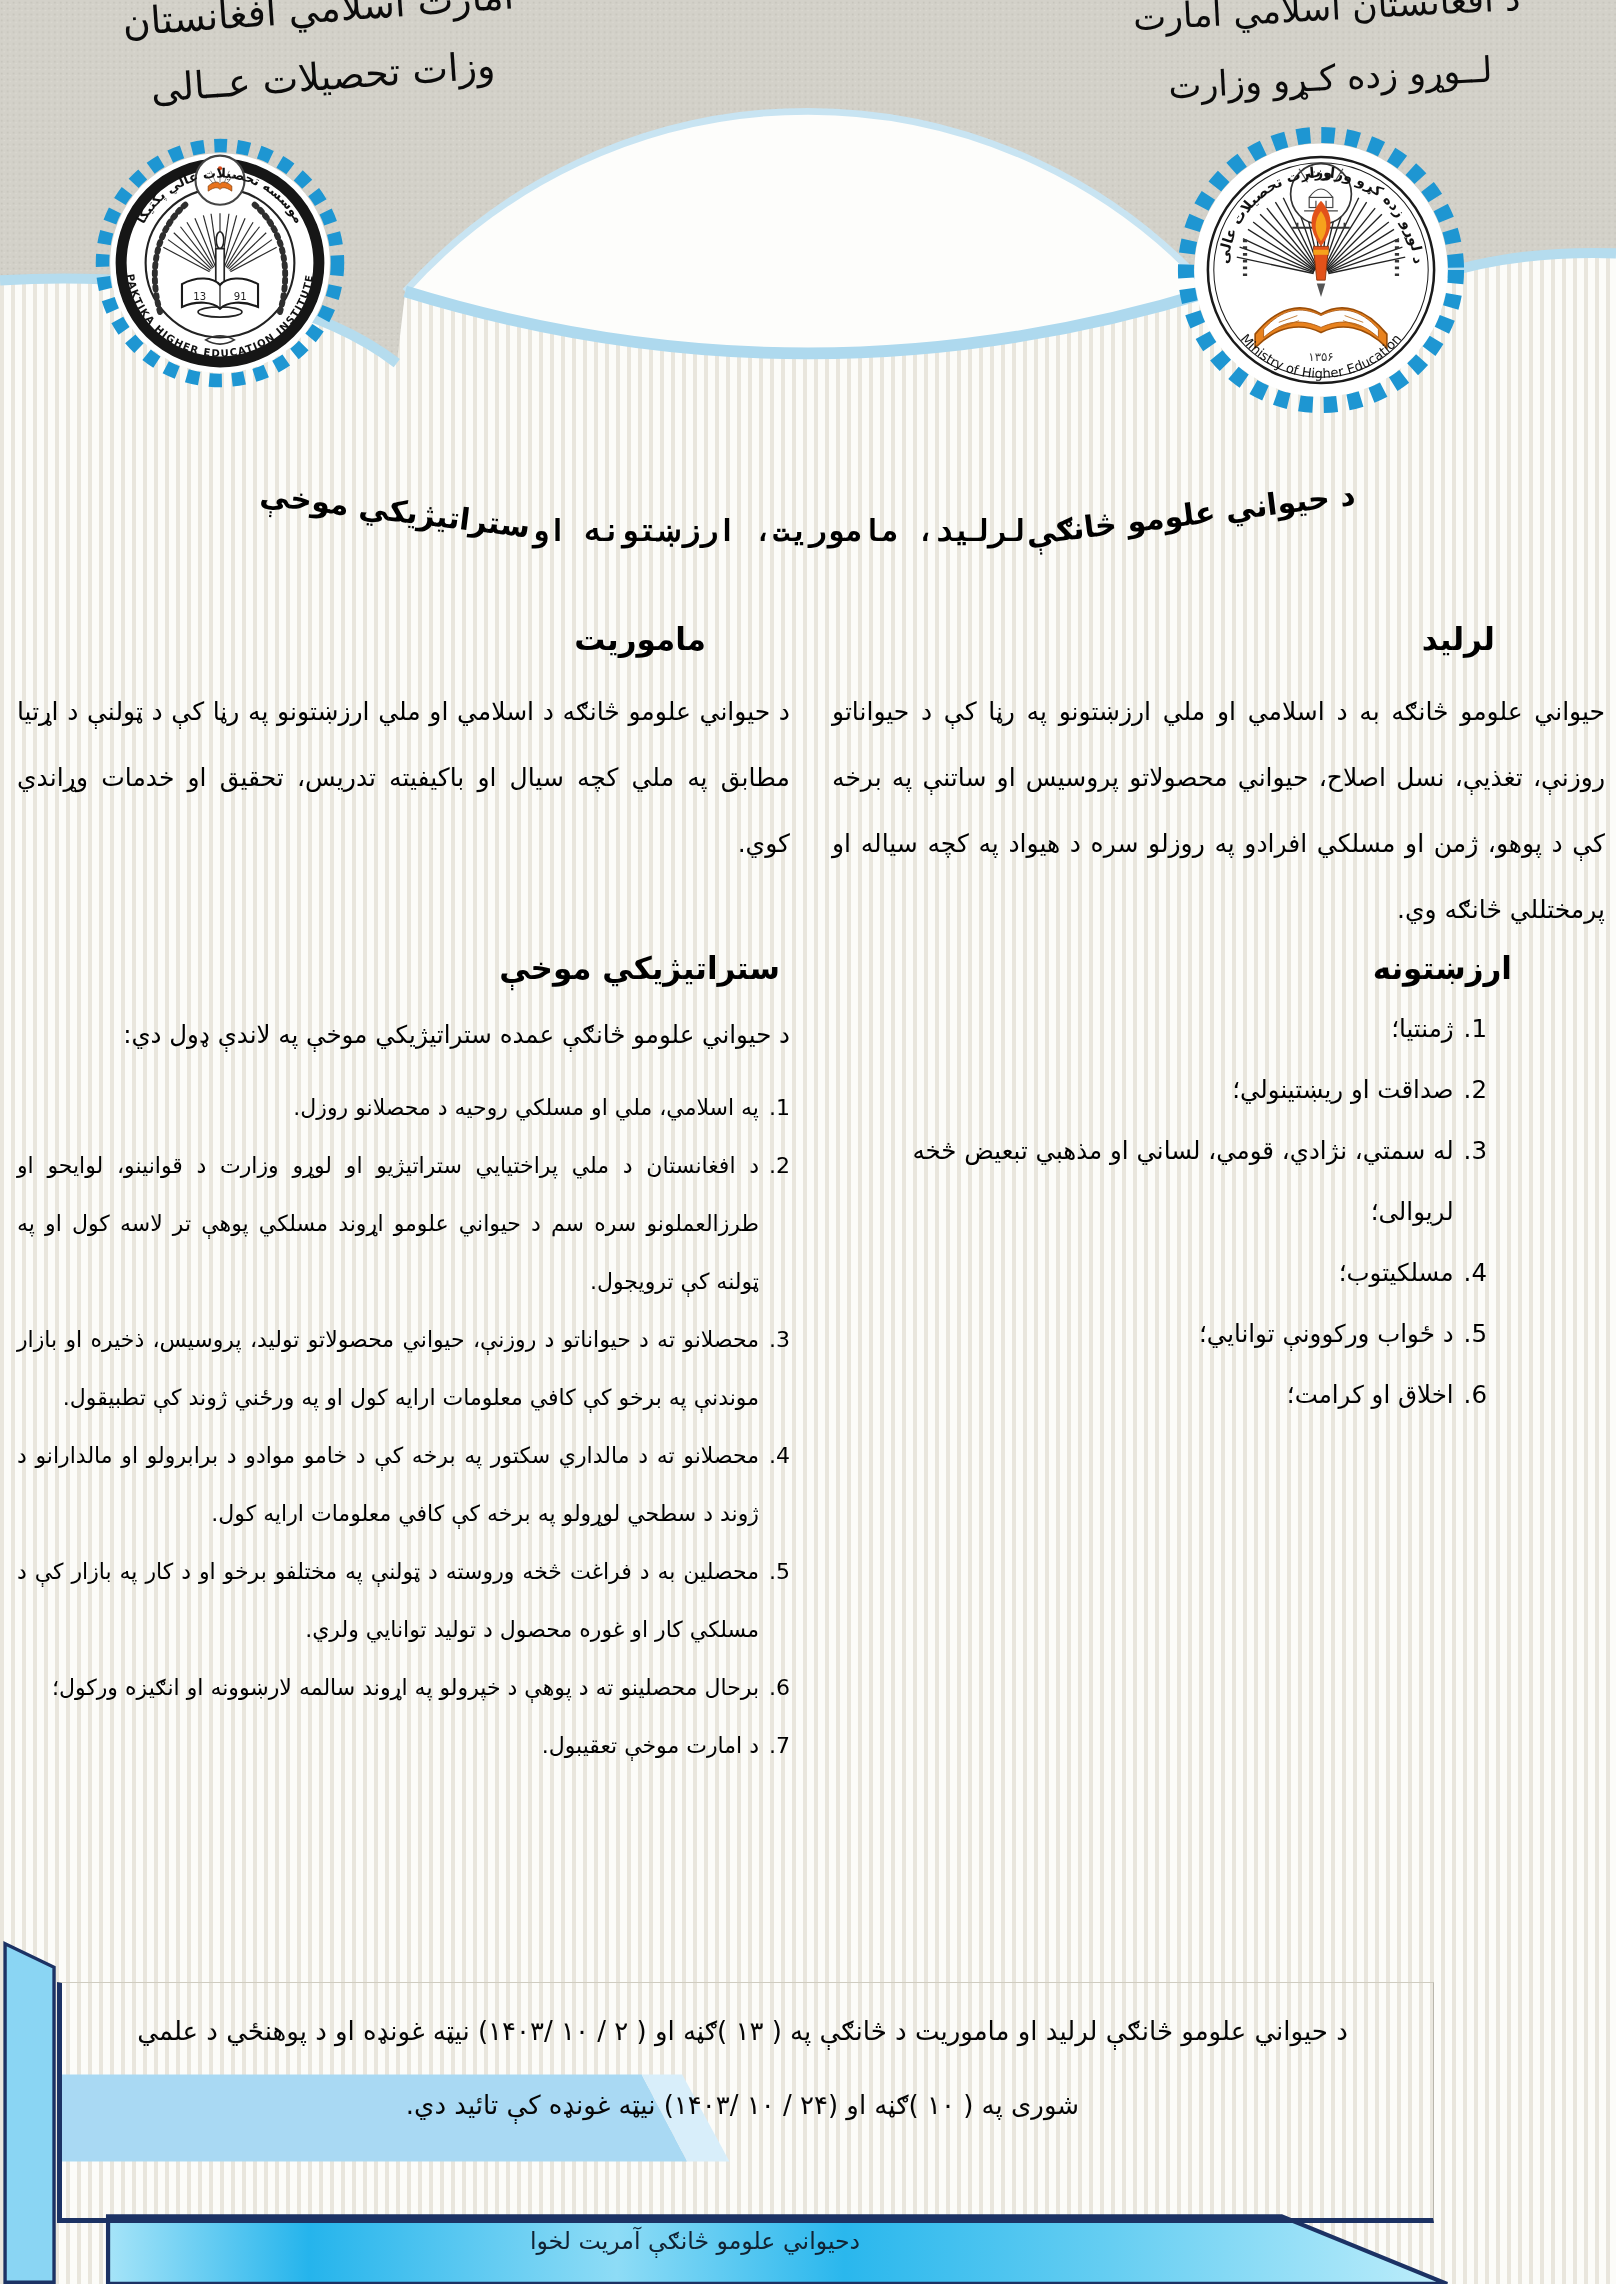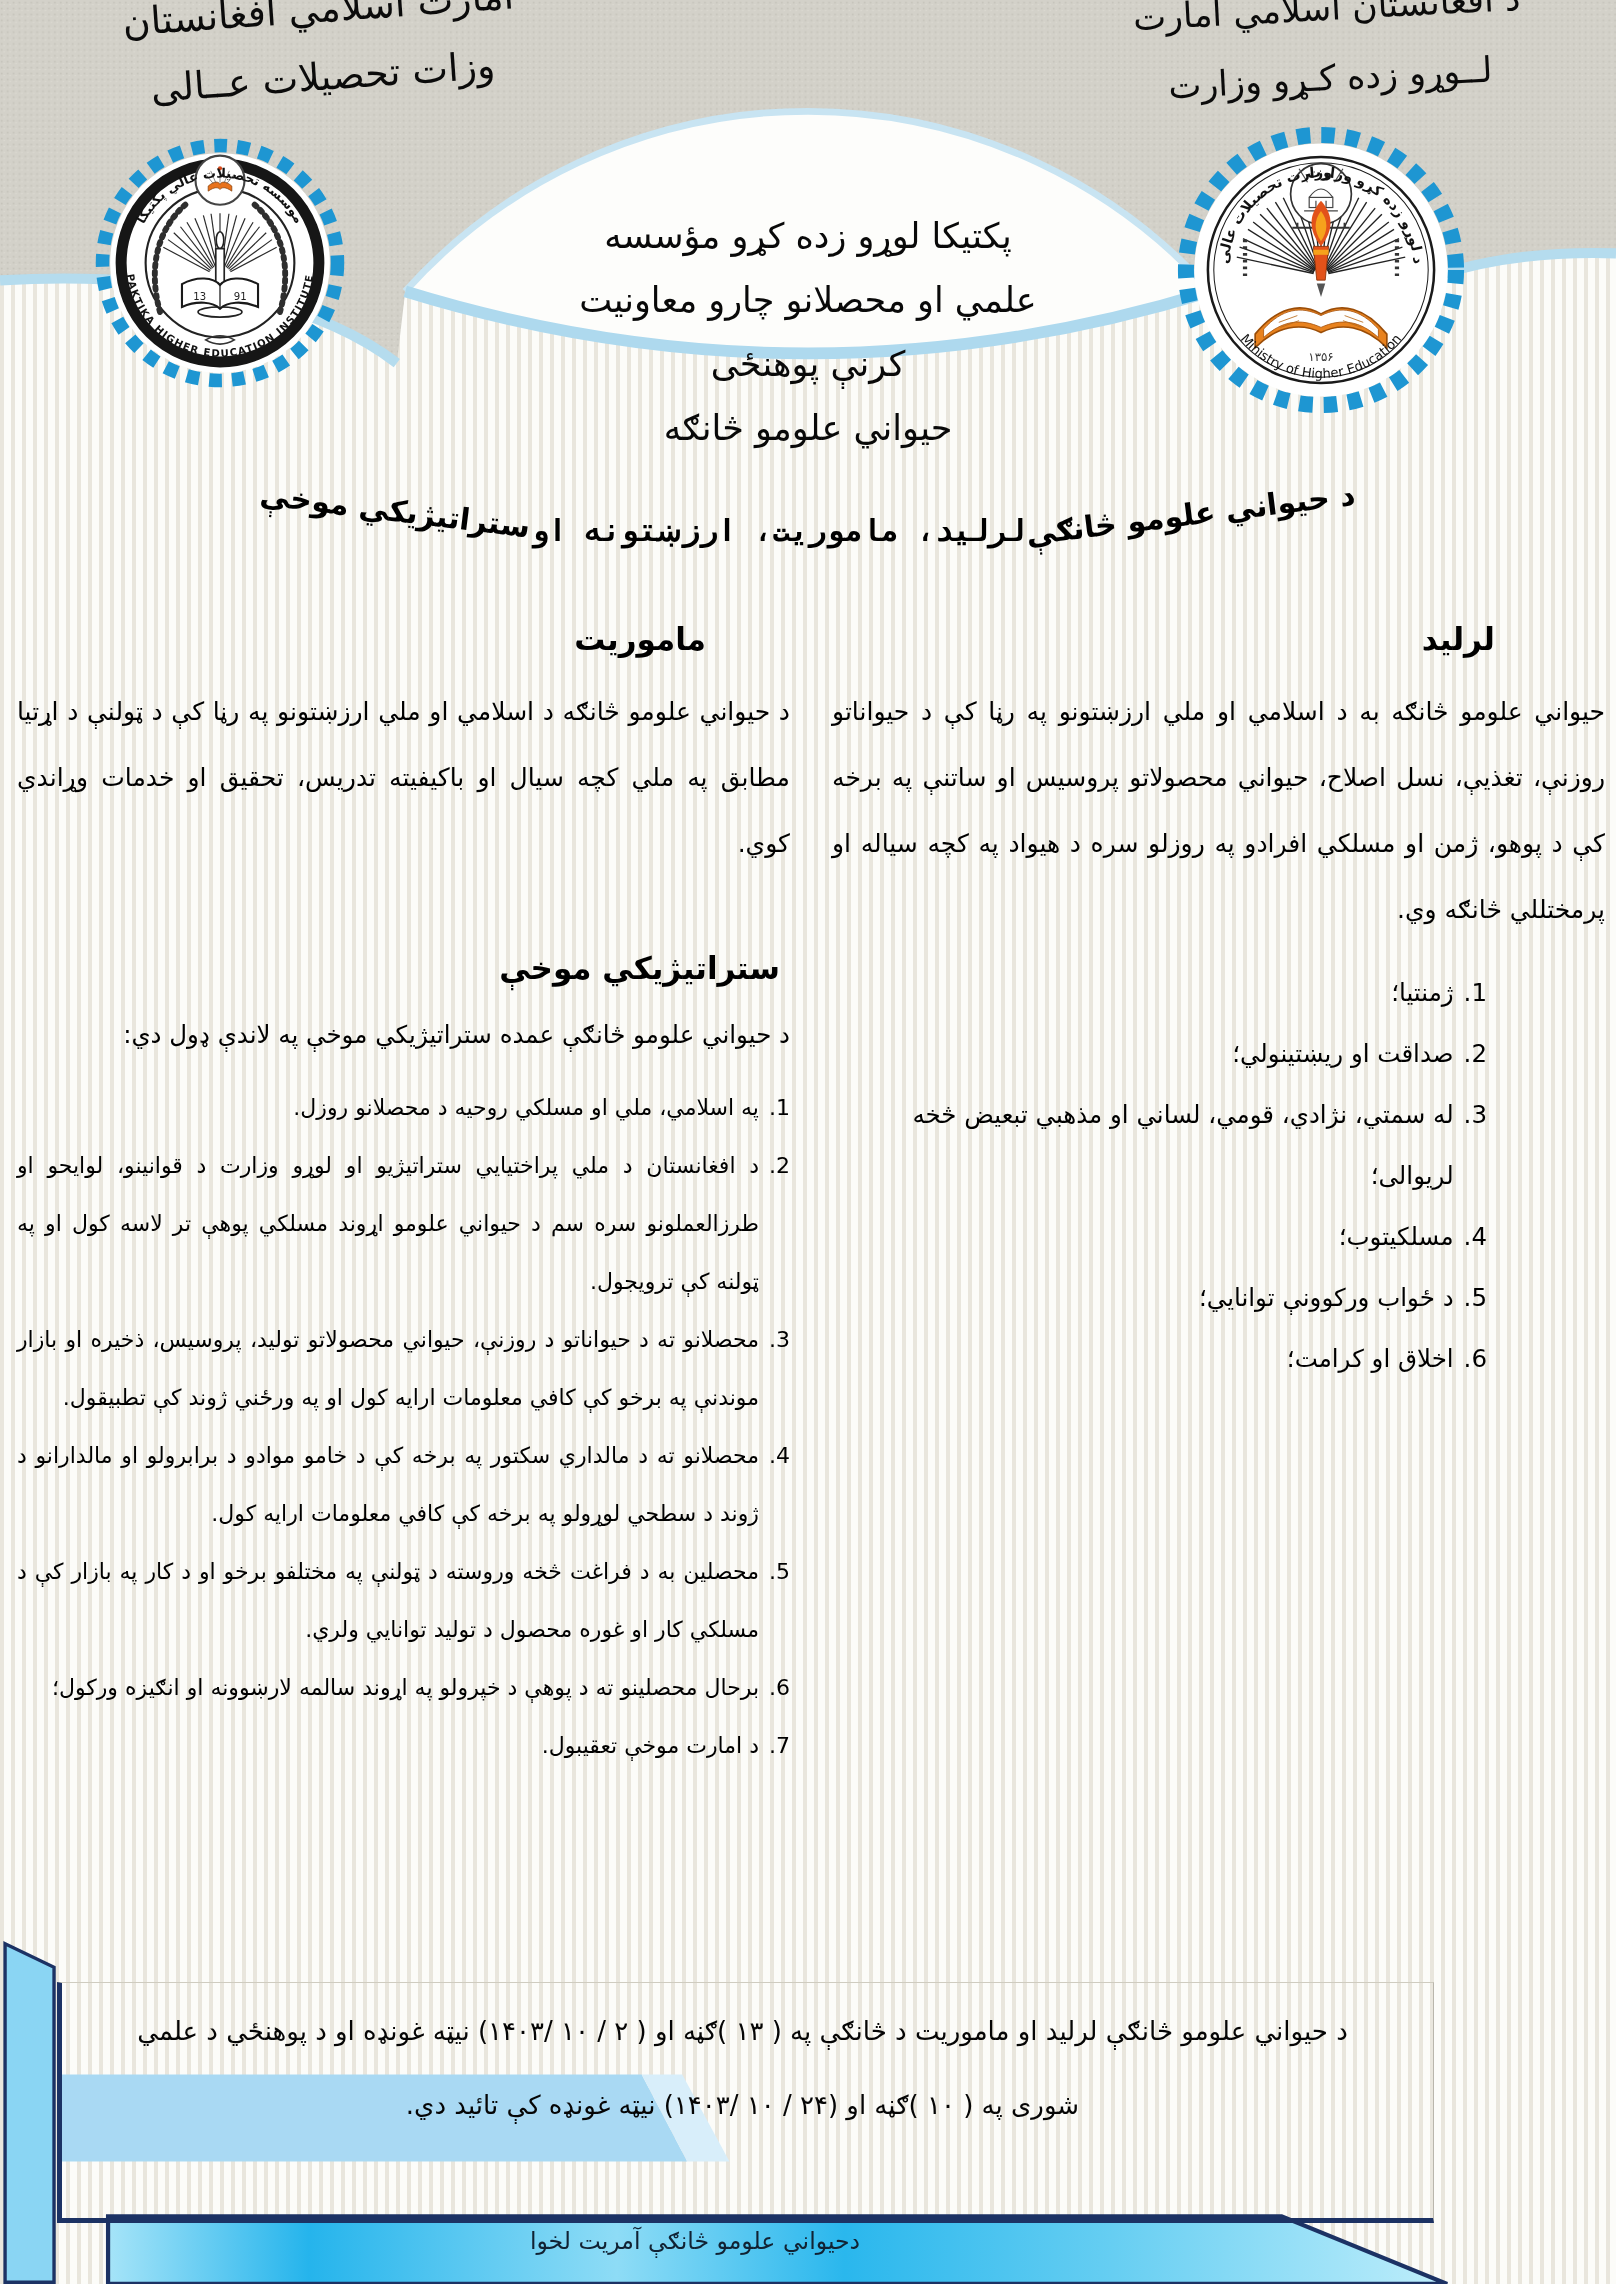--- a/index.html
+++ b/index.html
@@ -261,44 +261,39 @@
       <textPath href="#rTop" startOffset="2%">وزارت تحصیلات عالی</textPath>
     </text>
     <text font-size="17" font-weight="bold" fill="#111">
       <textPath href="#rTop" startOffset="98%" text-anchor="end">د لوړو زده کړو وزارت</textPath>
     </text>
     <text font-size="15.5" fill="#111">
       <textPath href="#rBot" startOffset="50%" text-anchor="middle">Ministry of Higher Education</textPath>
     </text>
   </svg>
 
-  <div class="titles">
-    <div>پکتیکا لوړو زده کړو مؤسسه</div>
-    <div>علمي او محصلانو چارو معاونیت</div>
-    <div>کرنې پوهنځی</div>
-    <div>حیواني علومو څانګه</div>
-  </div>
 
   <div class="arch">
     <span class="a1">د حیواني علومو څانګې</span>
     <span class="a2">لرلید، ماموریت، ارزښتونه او</span>
     <span class="a3">ستراتیژیکي موخې</span>
   </div>
 
   <div class="sec mission">
     <div class="sec-h">ماموریت</div>
     <div class="sec-body">د حیواني علومو څانګه د اسلامي او ملي ارزښتونو په رڼا کې د ټولنې د اړتیا مطابق په ملي کچه سیال او باکیفیته تدریس، تحقیق او خدمات وړاندي کوي.</div>
   </div>
 
   <div class="sec vision">
     <div class="sec-h">لرلید</div>
     <div class="sec-body">حیواني علومو څانګه به د اسلامي او ملي ارزښتونو په رڼا کې د حیواناتو روزنې، تغذیې، نسل اصلاح، حیواني محصولاتو پروسیس او ساتنې په برخه کې د پوهو، ژمن او مسلکي افرادو په روزلو سره د هیواد په کچه سیاله او پرمختللي څانګه وي.</div>
   </div>
 
   <div class="sec values">
+    <div class="sec-h">ارزښتونه</div>
     <div class="list">
       <div class="li">
           <span class="num">1.</span>
           <span class="txt">ژمنتیا؛</span>
         </div>
       <div class="li">
           <span class="num">2.</span>
           <span class="txt">صداقت او ریښتینولي؛</span>
         </div>
       <div class="li">

